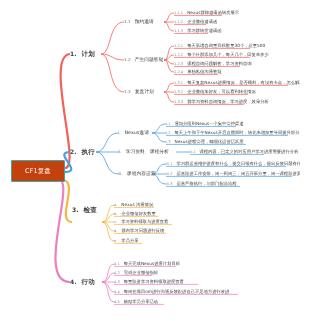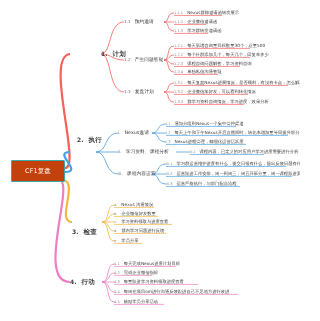--- a/index.html
+++ b/index.html
@@ -206,21 +206,21 @@
       <path d="M114 284.4 L 198 284.4"></path>
       <path d="M114 294.4 L 238 294.4"></path>
       <path d="M114 304.4 L 164 304.4"></path>
     </g>
   </svg>
 
   <div class="node root-node">
     <span class="root-label">CF1复盘</span>
   </div>
 
-  <div class="node l1" style="left:70px; top:54px;margin-left:31px;">
+  <div class="node l1" style="left:70px; top:54px;">
     <span class="l1-index">1.</span>
     <span class="l1-label">计划</span>
   </div>
 
   <div class="node l2" style="left:124px; top:22px;">
     <span class="l2-index">1.1</span>
     <span class="l2-label">预约邀请</span>
   </div>
   <div class="node leaf" style="left:174px; top:13px;">
     <span class="leaf-index">1.1.1</span>
@@ -266,21 +266,21 @@
   </div>
   <div class="node leaf" style="left:174px; top:92px;">
     <span class="leaf-index">1.3.2</span>
     <span class="leaf-label">企业微信加好友，可以看到转化情况</span>
   </div>
   <div class="node leaf" style="left:174px; top:102px;">
     <span class="leaf-index">1.3.3</span>
     <span class="leaf-label">群学习资料咨询情况，学习进度，效果分析</span>
   </div>
 
-  <div class="node l1" style="left:70px; top:140px;padding-left:7px;">
+  <div class="node l1" style="left:70px; top:152px;">
     <span class="l1-index">2.</span>
     <span class="l1-label">执行</span>
   </div>
 
   <div class="node l2" style="left:118px; top:133px;">
     <span class="l2-index">i.</span>
     <span class="l2-label">Nexus邀请</span>
   </div>
   <div class="node leaf" style="left:166px; top:124px;">
     <span class="leaf-index">i.1</span>
@@ -314,21 +314,21 @@
   </div>
   <div class="node leaf" style="left:166px; top:174px;">
     <span class="leaf-index">iii.2</span>
     <span class="leaf-label">运营跟进工作安排，周一到周三，周五开班分量，周一课程跟进素材</span>
   </div>
   <div class="node leaf" style="left:166px; top:184px;">
     <span class="leaf-index">iii.3</span>
     <span class="leaf-label">运营严格执行，与部门配合流程</span>
   </div>
 
-  <div class="node l1" style="left:72px; top:232px;">
+  <div class="node l1" style="left:72px; top:210px;">
     <span class="l1-index">3.</span>
     <span class="l1-label">检查</span>
   </div>
   <div class="node leaf" style="left:114px; top:205px;">
     <span class="leaf-index">a.</span>
     <span class="leaf-label">Nexus 沟通情况</span>
   </div>
   <div class="node leaf" style="left:114px; top:214px;">
     <span class="leaf-index">b.</span>
     <span class="leaf-label">企业微信好友数量</span>

